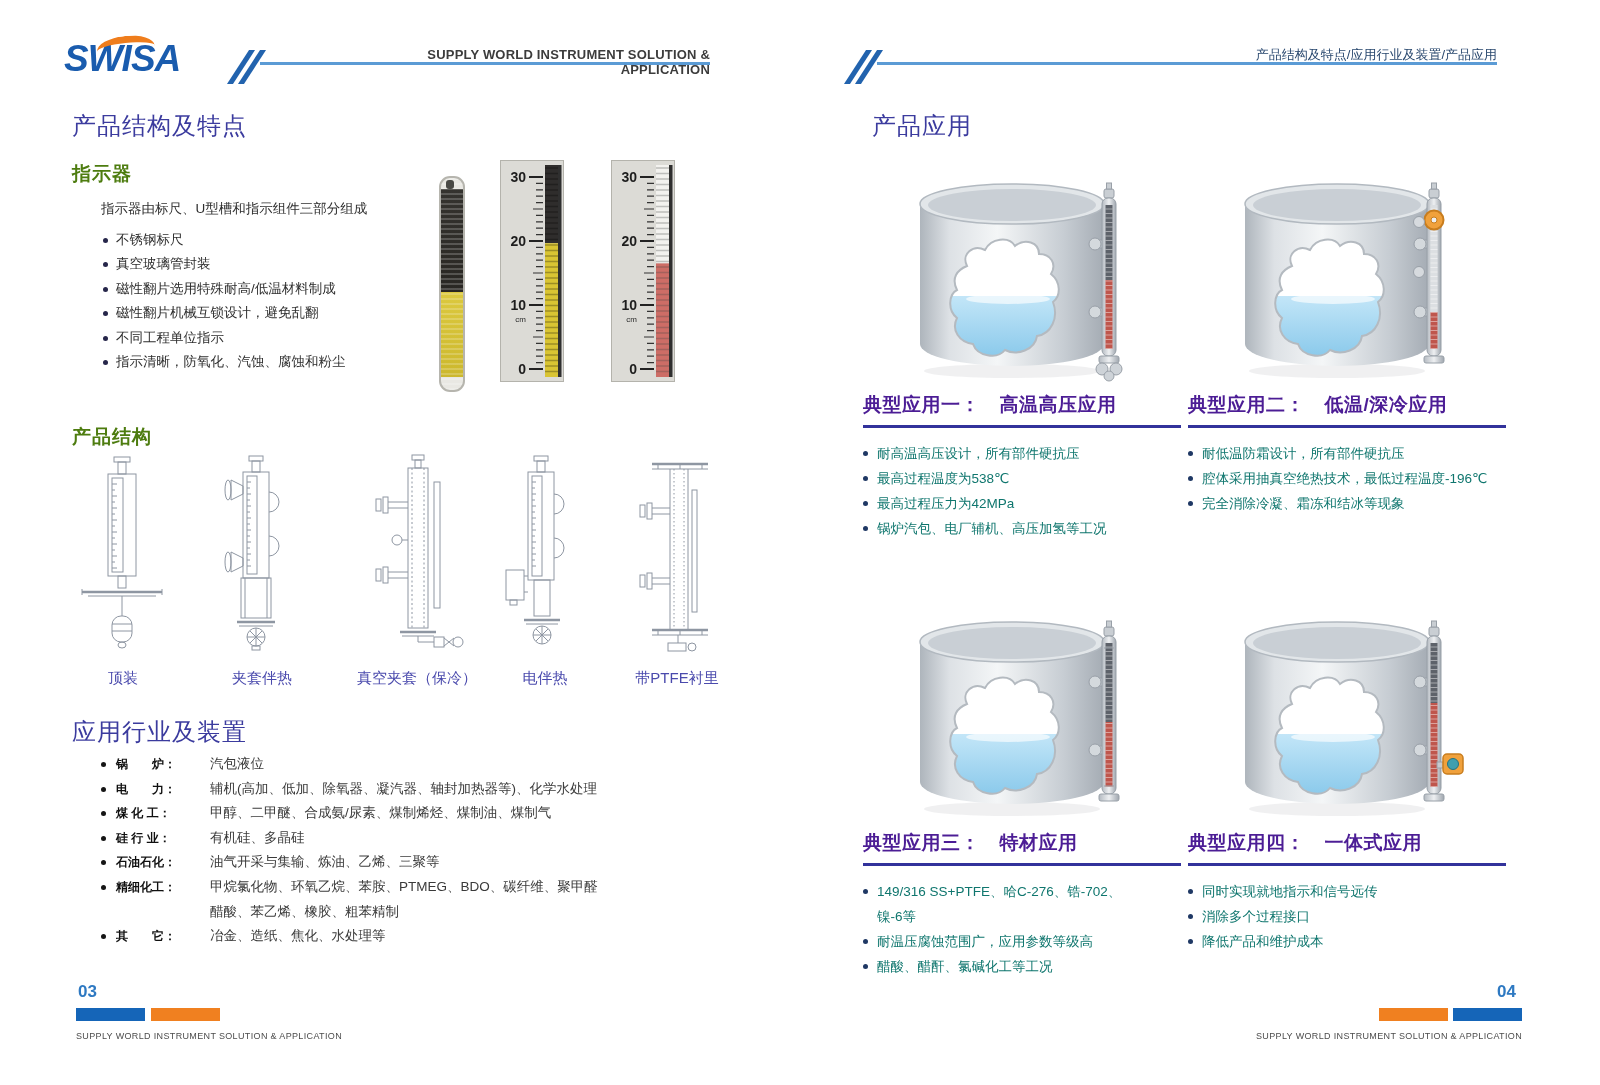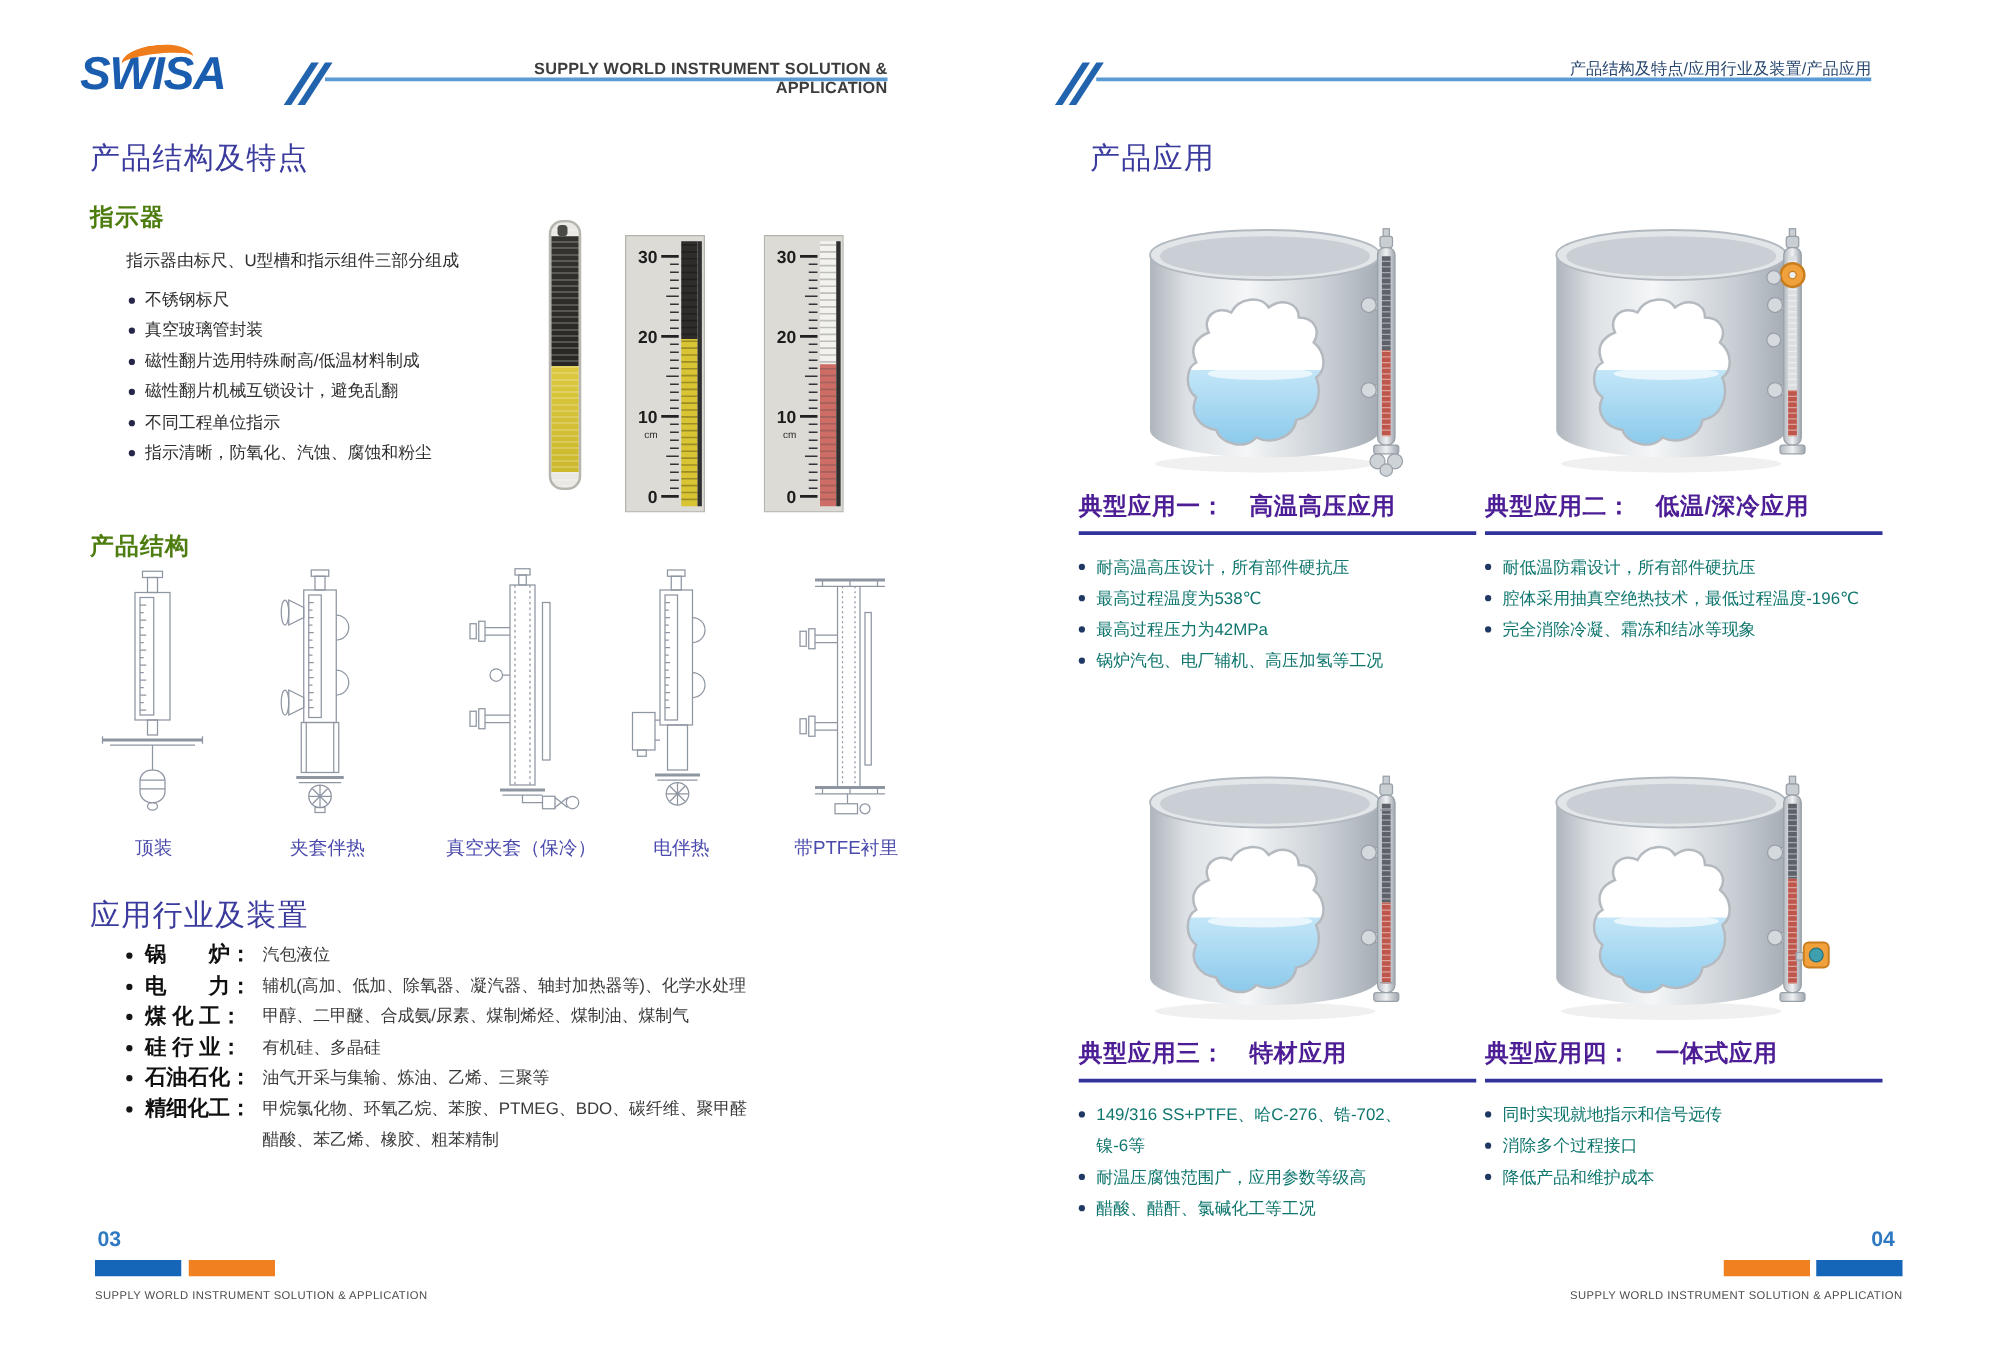--- a/index.html
+++ b/index.html
@@ -22,33 +22,33 @@
   .intro{position:absolute;left:101px;top:200px;font-size:13.5px;color:#2e2e2e;}
   .features{position:absolute;left:101px;top:226px;margin:2px;padding:0;list-style:none;font-size:13.5px;color:#2e2e2e;}
   .features li{position:relative;padding-left:13px;line-height:24.4px;}
   .features li::before{content:"";position:absolute;left:0;top:10px;width:5px;height:5px;border-radius:50%;background:#26264a;}
 
   .tube{position:absolute;left:439px;top:176px;width:22px;height:212px;border:2px solid #b6b5ae;border-radius:11px;
     background:
       repeating-linear-gradient(180deg, rgba(255,255,255,0.20) 0 1.5px, rgba(0,0,0,0) 1.5px 5px),
       linear-gradient(180deg,#e9e8e3 0%,#e9e8e3 5%,#35332f 5%,#292723 54%,#dcc93f 54%,#ccb82d 94%,#e9e8e3 94%,#e9e8e3 100%);}
   .tube::before{content:"";position:absolute;left:5px;top:2px;width:8px;height:9px;border-radius:3px;background:#4a4a46;}
-  .ruler{position:absolute;top:188px;width:64px;height:174px;border-radius:26px;}
+  .ruler{position:absolute;top:160px;width:64px;height:174px;border-radius:26px;}
   .ruler-1{left:500px;} .ruler-2{left:611px;}
 
   
   .fig{position:absolute;top:452px;width:130px;height:205px;}
   .fig svg{display:block;}
   .fig-label{position:absolute;top:669px;width:150px;text-align:center;font-size:15px;color:#4a4aad;}
 
   
   .industries{position:absolute;left:101px;top:752px;margin:0;padding:0;list-style:none;font-size:13.5px;color:#3a3a3a;}
   .industries li{display:flex;position:relative;padding-left:15px;line-height:24.6px;}
   .industries li::before{content:"";position:absolute;left:0;top:10px;width:5px;height:5px;border-radius:50%;background:#151515;}
-  .ind-term{flex:none;width:94px;font-size:17px;font-weight:bold;color:#101010;}
+  .ind-term{flex:none;width:94px;font-size:12px;font-weight:bold;color:#101010;}
   .ind-desc{white-space:pre-line;}
 
   
   .app-card{position:absolute;width:318px;}
   .tank-slot{height:228px;display:flex;justify-content:center;align-items:flex-start;}
   .app-title{font-size:19px;font-weight:bold;color:#4c1d95;margin-top:2px;letter-spacing:0.5px;}
   .app-underline{height:2.5px;background:#32329b;margin-top:7px;}
   .app-bullets{margin:13px 0 0;padding:0;list-style:none;font-size:13.5px;color:#0f766e;}
   .app-bullets li{position:relative;padding-left:14px;line-height:25px;white-space:pre-line;}
   .app-bullets li::before{content:"";position:absolute;left:0;top:10px;width:5px;height:5px;border-radius:50%;background:#1f3864;}
@@ -265,20 +265,24 @@
           <span class="ind-term">石油石化：</span>
           <span class="ind-desc">油气开采与集输、炼油、乙烯、三聚等</span>
         </li>
 
         <li>
           <span class="ind-term">精细化工：</span>
           <span class="ind-desc">甲烷氯化物、环氧乙烷、苯胺、PTMEG、BDO、碳纤维、聚甲醛
 醋酸、苯乙烯、橡胶、粗苯精制</span>
         </li>
 
+        <li>
+          <span class="ind-term">其　　它：</span>
+          <span class="ind-desc">冶金、造纸、焦化、水处理等</span>
+        </li>
       </ul>
 
     <div class="page-no" style="left:78px;top:982px">03</div>
     <div class="bar bar-blue" style="left:76px;width:69px"></div>
     <div class="bar bar-orange" style="left:151px;width:69px"></div>
     <div class="footer-tagline" style="left:76px">SUPPLY WORLD INSTRUMENT SOLUTION &amp; APPLICATION</div>
   </div>
 
   <div>
 

